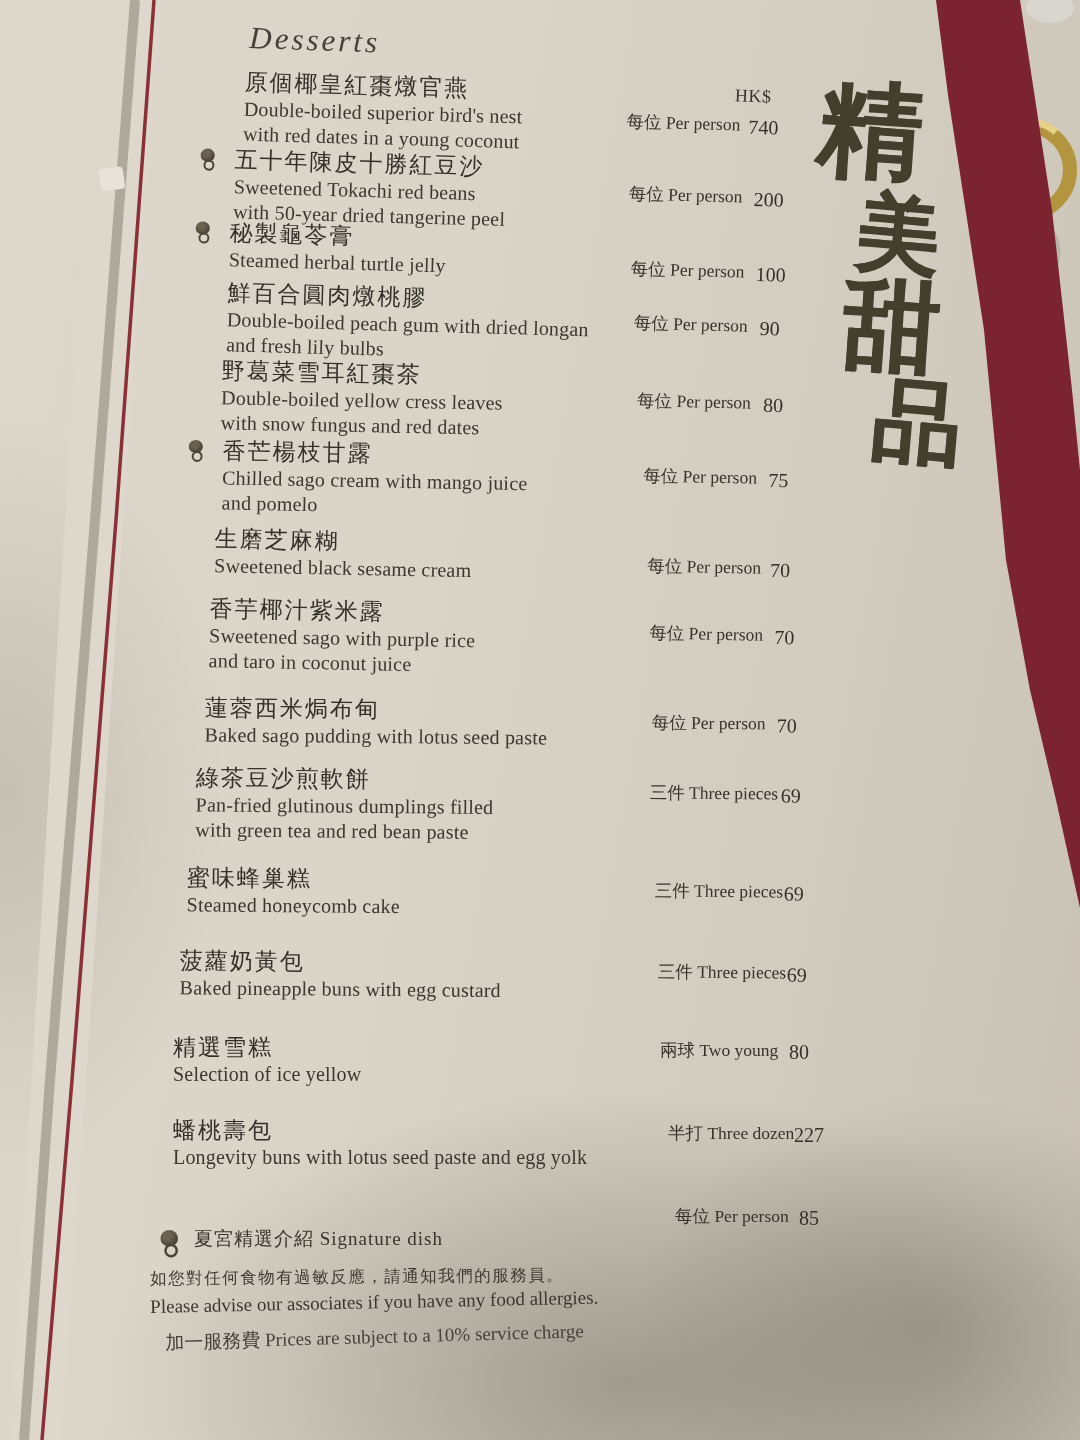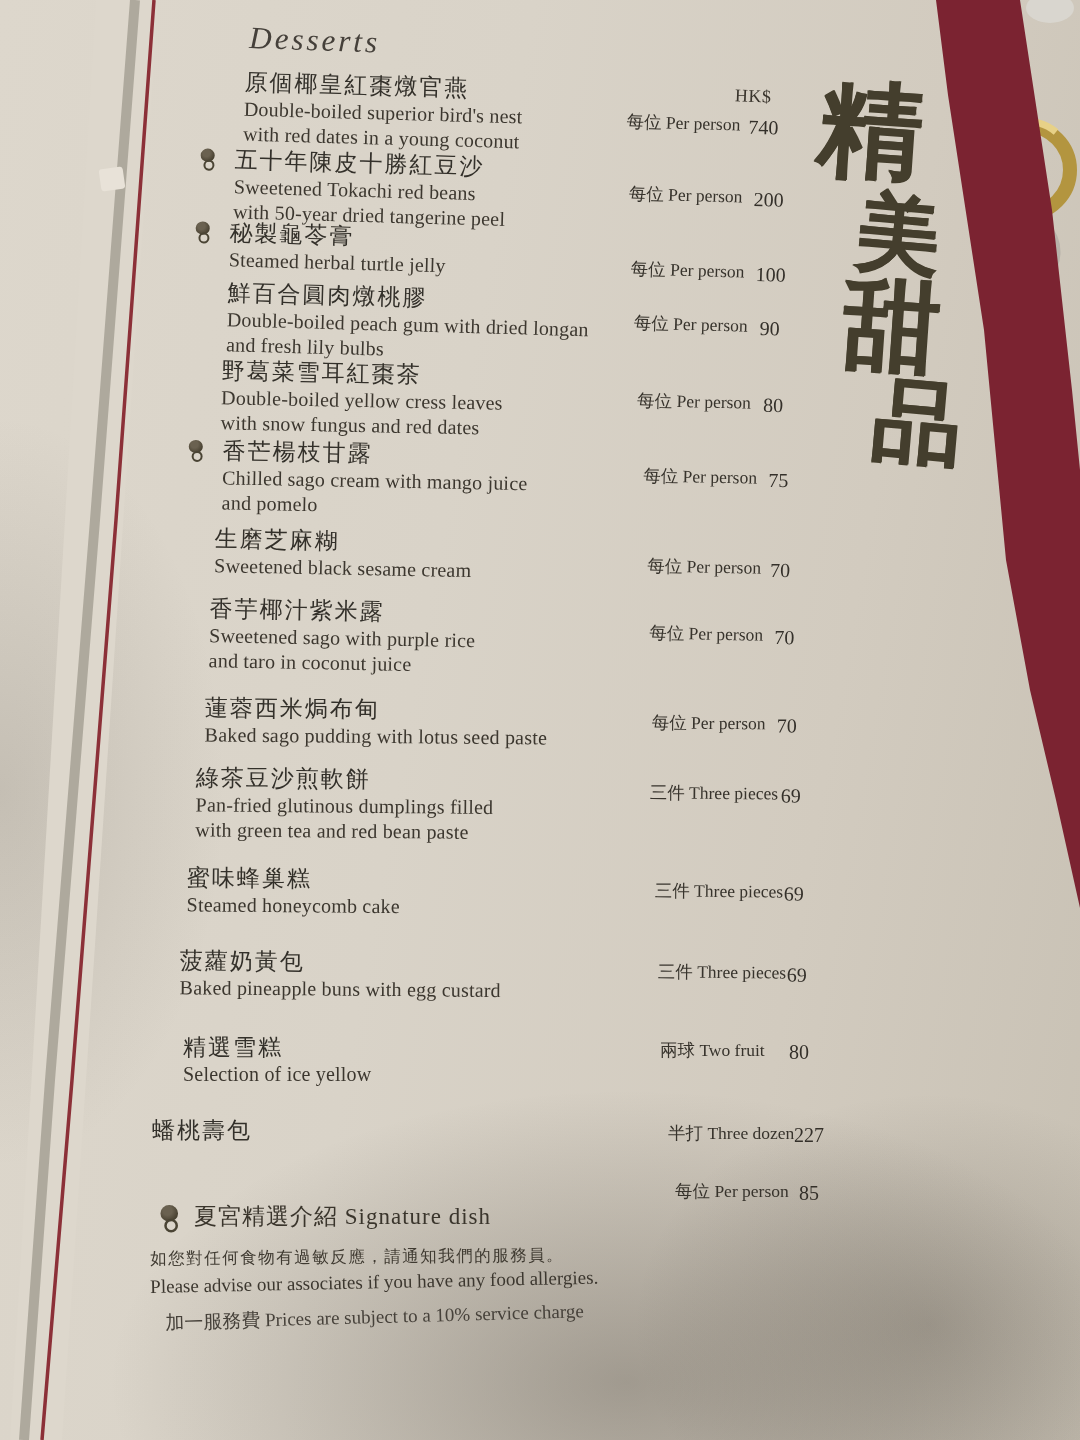--- a/index.html
+++ b/index.html
@@ -40,41 +40,41 @@
   .r3 .name{margin-left:80px}  .r3{margin-top:-5px;margin-bottom:7px}
   .r4 .name{margin-left:78px}  .r4{margin-bottom:1px}
   .r5 .name{margin-left:72px}  .r5{margin-bottom:2px}
   .r6 .name{margin-left:73px}  .r6{margin-bottom:10px}
   .r7 .name{margin-left:65px}  .r7{margin-bottom:17px}
   .r8 .name{margin-left:60px}  .r8{margin-bottom:22px}
   .r9 .name{margin-left:55px}  .r9{margin-bottom:17px}
   .r10 .name{margin-left:46px} .r10{margin-bottom:22px}
   .r11 .name{margin-left:37px} .r11{margin-bottom:30px}
   .r12 .name{margin-left:30px} .r12{margin-bottom:34px}
-  .r13 .name{margin-left:33px} .r13{margin-bottom:30px}
-  .r14 .name{margin-left:2px} .r14{margin-bottom:34px}
+  .r13 .name{margin-left:23px} .r13{margin-bottom:30px}
+  .r14 .name{margin-left:23px} .r14{margin-bottom:34px}
   .r15 .name{margin-left:10px} .r15{margin-bottom:56px}
   .r1 .unit{left:478px;top:30px}  .r1 .num{left:600px;top:33px}
   .r2 .unit{left:480px;top:24px}  .r2 .num{left:605px;top:27px}
   .r3 .unit{left:482px;top:26px}  .r3 .num{left:607px;top:29px}
   .r4 .unit{left:485px;top:20px}  .r4 .num{left:611px;top:23px}
   .r5 .unit{left:488px;top:23px}  .r5 .num{left:614px;top:26px}
   .r6 .unit{left:494px;top:18px}  .r6 .num{left:619px;top:21px}
   .r7 .unit{left:498px;top:20px}  .r7 .num{left:621px;top:23px}
   .r8 .unit{left:500px;top:17px}  .r8 .num{left:625px;top:20px}
   .r9 .unit{left:502px;top:12px}  .r9 .num{left:627px;top:15px}
   .r10 .unit{left:500px;top:12px} .r10 .num{left:631px;top:15px}
   .r11 .unit{left:505px;top:10px} .r11 .num{left:634px;top:13px}
   .r12 .unit{left:508px;top:8px}  .r12 .num{left:637px;top:11px}
   .r13 .unit{left:510px;top:4px}  .r13 .num{left:639px;top:7px}
   .r14 .unit{left:518px;top:4px}  .r14 .num{left:644px;top:7px}
   .r15 .unit{left:525px;top:0}    .r15 .num{left:649px;top:3px}
   
   .footer{position:relative;}
-  .sig-row{position:relative;margin-left:12px;font-size:23px;letter-spacing:1px;color:#3a352c;}
+  .sig-row{position:relative;margin-left:12px;font-size:19px;letter-spacing:1px;color:#3a352c;}
   .sig-row .seal{left:-4px;top:4px;}
   .sig-label{margin-left:32px;}
   .allergy-cn{margin-top:16px;margin-left:0;font-size:16.5px;letter-spacing:1.5px;color:#3f3a31;
     transform:rotate(-.5deg);transform-origin:left top;}
   .allergy-en{margin-top:6px;font-size:19px;color:#3c372f;transform:rotate(-1.2deg);transform-origin:left top;}
   .service-note{margin-top:12px;margin-left:15px;font-size:19px;color:#46413a;
     transform:rotate(-1.6deg);transform-origin:left top;}
   
   .calli{position:absolute;z-index:2;color:#443e2d;font-weight:bold;
     font-family:"DejaVu Serif","Liberation Serif",serif;
@@ -207,27 +207,27 @@
       <div class="row r12">
         <div class="name"><div class="cn">菠蘿奶黃包</div>
           <div class="en">Baked pineapple buns with egg custard</div></div>
         <span class="unit">三件 Three pieces</span>
         <span class="num">69</span>
       </div>
 
       <div class="row r13">
         <div class="name"><div class="cn">精選雪糕</div>
           <div class="en">Selection of ice yellow</div></div>
-        <span class="unit">兩球 Two fruit</span>
+        <span class="unit">兩球 Two young</span>
         <span class="num">80</span>
       </div>
 
       <div class="row r14">
         <div class="name"><div class="cn">蟠桃壽包</div>
-          </div>
+          <div class="en">Longevity buns with lotus seed paste and egg yolk</div></div>
         <span class="unit">半打 Three dozen</span>
         <span class="num">227</span>
       </div>
 
       <div class="row r15">
         <span class="unit">每位 Per person</span>
         <span class="num">85</span>
       </div>
     </div>
 

